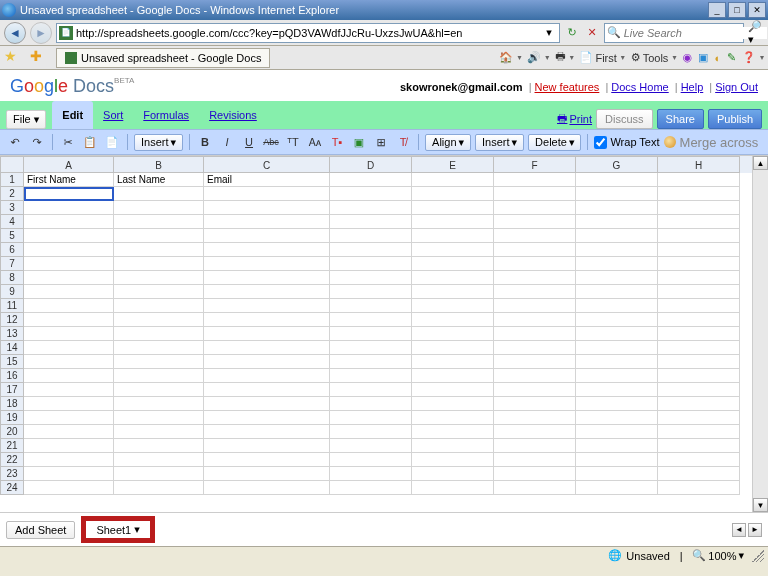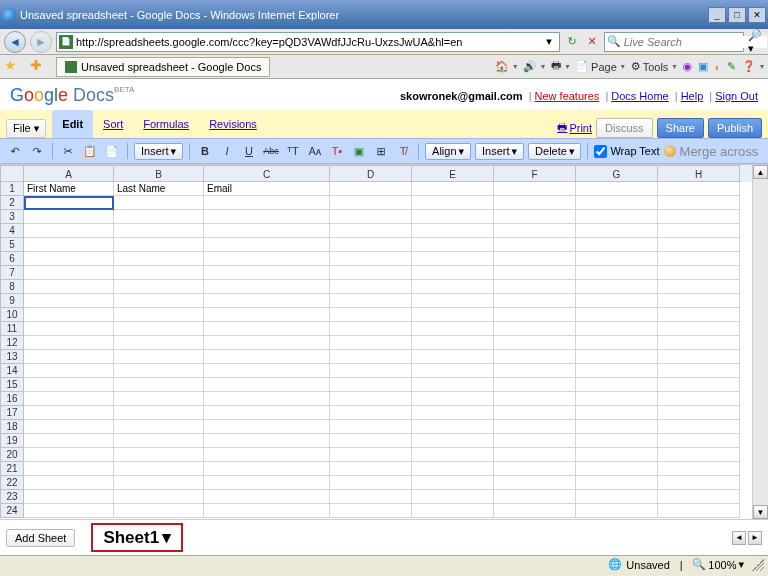--- a/index.html
+++ b/index.html
@@ -1,19 +1,19 @@
 <!DOCTYPE html>
 <html><head>
 <meta charset="utf-8">
 <style>
 * { box-sizing: border-box; margin: 0; padding: 0; }
 body { font-family: Tahoma, Arial, sans-serif; font-size: 11px; background: #ece9d8; width: 768px; height: 576px; overflow: hidden; }
 
 
-.titlebar { background: linear-gradient(#7b9fd4, #3a6ea5); height: 29px; display: flex; align-items: center; padding: 0 2px; color: #fff; }
+.titlebar { background: linear-gradient(#7b9fd4, #3a6ea5); height: 20px; display: flex; align-items: center; padding: 0 2px; color: #fff; }
 .titlebar .ie-icon { width: 14px; height: 14px; margin-right: 4px; background: radial-gradient(circle at 40% 40%, #7bc4ef, #0a5fc2); border-radius: 50%; }
 .titlebar .title { flex: 1; font-size: 11px; }
 .titlebar .winbtn { width: 18px; height: 16px; background: #c8d5e8; border: 1px solid #5a7ba8; margin-left: 2px; display: flex; align-items: center; justify-content: center; font-size: 9px; color: #000; }
 
 
 .ie-nav { background: #e8e8e8; border-bottom: 1px solid #aca899; height: 26px; display: flex; align-items: center; padding: 0 4px; gap: 4px; }
 .nav-btn { width: 22px; height: 22px; border: 1px solid #9c9c9c; border-radius: 50%; background: linear-gradient(#e8f0f8, #c0d8e8); display: flex; align-items: center; justify-content: center; font-size: 12px; color: #2a5a9a; }
 .nav-btn.fwd { opacity: 0.5; }
 .urlbar { flex: 1; height: 20px; border: 1px solid #7f9db9; background: #fff; display: flex; align-items: center; padding: 0 2px; font-size: 11px; }
 .urlbar .favicon { width: 14px; height: 14px; background: #3a7a3a; margin-right: 3px; display:flex; align-items:center; justify-content:center; color:#fff; font-size:8px;}
@@ -42,21 +42,21 @@
 .gd-acct .email { color: #000; font-weight: bold; }
 .gd-acct a { color: #20c; text-decoration: underline; cursor: pointer; }
 .gd-acct .new { color: #c00; }
 .gd-acct .sep { color: #888; margin: 0 3px; }
 
 .gd-title-row { padding: 2px 10px 6px; display: flex; align-items: center; }
 .gd-title { font-weight: bold; font-size: 15px; }
 .gd-title-btns { margin-left: auto; display: flex; gap: 4px; }
 .gd-btn { border: 1px solid #bbb; background: linear-gradient(#fff,#eee); padding: 2px 8px; font-size: 11px; border-radius: 2px; }
 
-.gd-tabs { display: flex; padding: 0 6px; background: #fef9c3; align-items: flex-end; }
+.gd-tabs { display: flex; padding: 0 6px; background: #86efac; align-items: flex-end; }
 .gd-tabs .file-btn { border: 1px solid #ccc; background: linear-gradient(#fff,#eee); padding: 2px 6px; font-size: 11px; margin-right: 6px; border-radius: 2px; }
 .gd-tabs .tab { padding: 8px 10px; font-size: 11px; color: #20c; text-decoration: underline; }
 .gd-tabs .tab.active { background: #c3d9ff; color: #000; text-decoration: none; font-weight: bold; border-radius: 3px 3px 0 0; }
 .gd-tabs .right { margin-left: auto; display: flex; gap: 4px; align-items: center; }
 .gd-tabs .print { color: #20c; text-decoration: underline; font-size: 11px; display:flex; align-items:center; gap:2px;}
 .gd-tabs .act-btn { border: 1px solid #bbb; background: linear-gradient(#fff,#eee); padding: 3px 8px; font-size: 11px; border-radius: 2px; }
 .gd-tabs .act-btn.share { background: linear-gradient(#6fa8e8,#4a7dd4); color: #fff; border-color: #3a6db8;}
 .gd-tabs .act-btn.publish { background: linear-gradient(#6fa8e8,#4a7dd4); color: #fff; border-color: #3a6db8;}
 .gd-tabs .act-btn.discuss { color: #888; }
 
@@ -81,23 +81,23 @@
 .ch[data-c="D"],.ch[data-c="E"],.ch[data-c="F"],.ch[data-c="G"],.ch[data-c="H"]{width:82px;}
 .rows { }
 .row { display: flex; height: 14px; }
 .rh { width: 24px; border: 1px solid #c0c0c0; border-top: none; text-align: center; font-size: 10px; background: #e8eef7; color: #333; line-height: 13px;}
 .cell { border-right: 1px solid #d4d4d4; border-bottom: 1px solid #d4d4d4; font-size: 10px; padding: 0 3px; overflow: hidden; white-space: nowrap; line-height: 13px; background: #fff;}
 .cell[data-c="A"],.cell[data-c="B"]{width:90px;} .cell[data-c="C"]{width:126px;}
 .cell[data-c="D"],.cell[data-c="E"],.cell[data-c="F"],.cell[data-c="G"],.cell[data-c="H"]{width:82px;}
 .cell.active { border: 2px solid #2a5ac8; padding: 0 2px; line-height: 11px; height: 14px;}
 
 
-.sheet-tabs { background: #fff; border-top: 1px solid #ccc; padding: 3px 6px; display: flex; gap: 16px; align-items:center;}
+.sheet-tabs { background: #fff; border-top: 1px solid #ccc; padding: 3px 6px; display: flex; gap: 6px; align-items:center;}
 .add-sheet { border: 1px solid #bbb; background: linear-gradient(#fff,#eee); padding: 2px 8px; font-size: 11px; border-radius: 2px;}
-.sheet-tab { border: 2px solid #b91c1c; background: #fff; padding: 2px 10px; font-size: 17px; font-weight: bold; display:flex; align-items:center; gap:3px;}
+.sheet-tab { border: 5px solid #b91c1c; background: #fff; padding: 2px 10px; font-size: 11px; font-weight: normal; display:flex; align-items:center; gap:3px;}
 .scroll-h { margin-left: auto; display: flex; gap: 2px; }
 .scroll-h .hb { width: 14px; height: 14px; border: 1px solid #aaa; background: linear-gradient(#fff,#ddd); display:flex;align-items:center;justify-content:center;font-size:8px;}
 
 
 .statusbar { background: #ece9d8; border-top: 1px solid #aca899; height: 18px; display: flex; align-items: center; padding: 0 4px; font-size: 11px; gap: 8px;}
 .statusbar .zone { margin-left: auto; display:flex; align-items:center; gap:4px;}
 .statusbar .zoom { display:flex; align-items:center; gap:2px;}
 .resize-grip { width: 12px; height: 12px; background: linear-gradient(135deg, transparent 50%, #888 50%, #888 55%, transparent 55%, transparent 65%, #888 65%, #888 70%, transparent 70%, transparent 80%, #888 80%, #888 85%, transparent 85%); }
 </style>
 </head>
@@ -132,21 +132,21 @@
   <span class="fav">★</span>
   <span class="fav" style="color:#e8a020;">✚</span>
   <div class="ie-tab">
     <span style="width:12px;height:12px;background:#3a7a3a;"></span>
     <span>Unsaved spreadsheet - Google Docs</span>
   </div>
   <div class="ie-tools">
     <span class="tbtn drop">🏠</span>
     <span class="tbtn drop">🔊</span>
     <span class="tbtn drop">🖶</span>
-    <span class="tbtn drop">📄 <span>Page</span></span>
+    <span class="tbtn drop">📄 <span>First</span></span>
     <span class="tbtn drop">⚙ <span>Tools</span></span>
     <span class="tbtn" style="color:#8a2aca;">◉</span>
     <span class="tbtn" style="color:#2a8ad4;">▣</span>
     <span class="tbtn" style="color:#d4a02a;">◐</span>
     <span class="tbtn" style="color:#2a8a2a;">✎</span>
     <span class="tbtn drop" style="color:#2a6dc8;">❓</span>
   </div>
 </div>
 
 <div class="gdocs">
@@ -320,31 +320,20 @@
             <div class="cell" data-c="A"></div>
             <div class="cell" data-c="B"></div>
             <div class="cell" data-c="C"></div>
             <div class="cell" data-c="D"></div>
             <div class="cell" data-c="E"></div>
             <div class="cell" data-c="F"></div>
             <div class="cell" data-c="G"></div>
             <div class="cell" data-c="H"></div>
           </div>
           <div class="row">
-            <div class="rh">10</div>
-            <div class="cell" data-c="A"></div>
-            <div class="cell" data-c="B"></div>
-            <div class="cell" data-c="C"></div>
-            <div class="cell" data-c="D"></div>
-            <div class="cell" data-c="E"></div>
-            <div class="cell" data-c="F"></div>
-            <div class="cell" data-c="G"></div>
-            <div class="cell" data-c="H"></div>
-          </div>
-          <div class="row">
             <div class="rh">11</div>
             <div class="cell" data-c="A"></div>
             <div class="cell" data-c="B"></div>
             <div class="cell" data-c="C"></div>
             <div class="cell" data-c="D"></div>
             <div class="cell" data-c="E"></div>
             <div class="cell" data-c="F"></div>
             <div class="cell" data-c="G"></div>
             <div class="cell" data-c="H"></div>
           </div>

